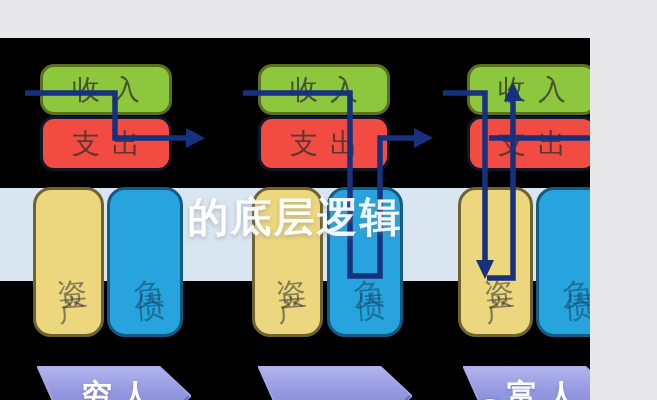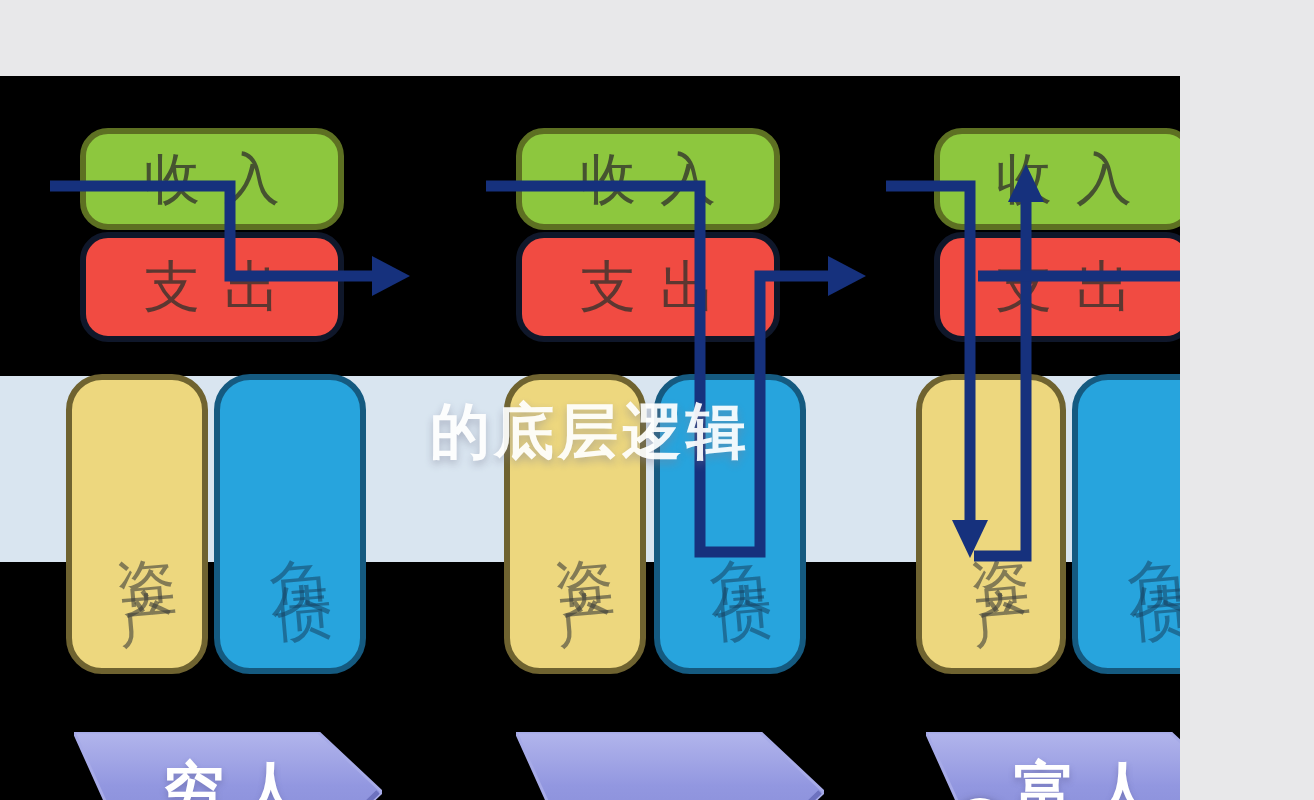--- a/index.html
+++ b/index.html
@@ -43,21 +43,21 @@
   .banner .blabel{
     position:absolute;left:26px;right:14px;top:0;height:60px;line-height:60px;
     text-align:center;color:#fff;font-weight:bold;font-size:31px;letter-spacing:8px;
     text-shadow:0 2px 3px rgba(90,90,150,.45);white-space:nowrap;
   }
   
   .arrows{position:absolute;left:0;top:0;z-index:3;pointer-events:none;}
   
   .title{position:absolute;left:0;right:0;top:160px;text-align:center;z-index:5;color:#fff;font-weight:bold;opacity:.93;}
   .title .l1{display:block;font-size:33px;line-height:39px;letter-spacing:1px;text-shadow:0 2px 4px rgba(125,128,150,.5);white-space:nowrap;}
-  .title .l2{display:block;font-size:30px;line-height:38px;letter-spacing:2px;text-shadow:0 2px 4px rgba(125,128,150,.5);}
+  .title .l2{display:block;font-size:41px;line-height:38px;letter-spacing:2px;text-shadow:0 2px 4px rgba(125,128,150,.5);}
   
   .watermark{position:absolute;left:476px;top:360px;display:flex;align-items:center;gap:5px;z-index:6;}
   .watermark .wtext{color:#fff;font-weight:bold;font-size:19px;letter-spacing:1px;
     text-shadow:0 1px 3px rgba(40,40,70,.6),0 0 2px rgba(40,40,70,.4);white-space:nowrap;}
 </style>
 </head>
 <body>
 
 <div class="canvas">
 

